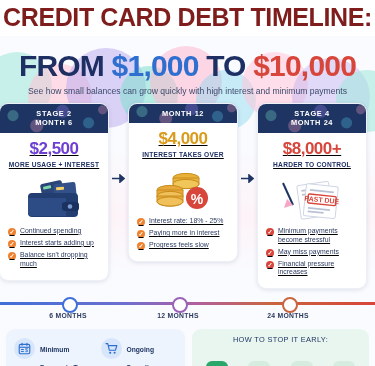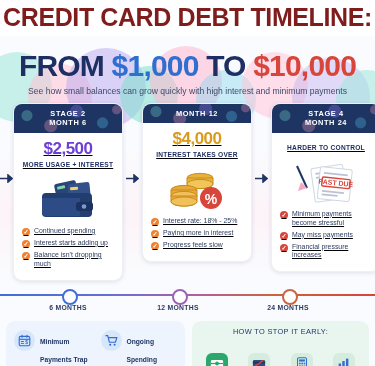--- a/index.html
+++ b/index.html
@@ -38,21 +38,21 @@
     white-space:nowrap;margin-top:19px;color:#1e2f63;
   }
   .amt-blue{color:#2f6fd0;}
   .amt-red{color:#d8453a;}
   .subtitle{
     font-size:8.6px;color:#3d4a6b;margin-top:5px;font-weight:400;white-space:nowrap;
   }
 
   
   .stages{position:relative;z-index:3;display:flex;gap:0;margin-top:7px;
-          padding-left:22px;align-items:flex-start;}
+          padding-left:8px;align-items:flex-start;}
   .card{
     width:108px;flex:0 0 108px;background:#ffffff;border-radius:9px;
     box-shadow:0 1px 4px rgba(30,47,99,.13);overflow:hidden;
     border:1px solid #edf0f7;
   }
   .card-head{
     background:#1e3563;color:#fff;text-align:center;padding:5px 2px 5px;
     font-size:7.4px;font-weight:800;letter-spacing:.6px;line-height:1.28;
     position:relative;overflow:hidden;
   }
@@ -265,20 +265,21 @@
           <path d="M0 4.5h8M8 1l4 3.5L8 8z" stroke="#1e3563" stroke-width="1.6" fill="#1e3563"></path>
         </svg>
     </div>
 
     <div class="card">
       <div class="card-head">
         <span>STAGE 4</span>
         <span>MONTH 24</span>
       </div>
       <div class="card-body">
+        <div class="amount a-orange">$8,000+</div>
         <div class="caption">HARDER TO CONTROL</div>
         <div class="art">
           <svg width="66" height="48" viewBox="0 0 66 48">
             <path d="M4 8l10 22" stroke="#1e3563" stroke-width="2" fill="none"></path>
             <path d="M14 30l-9 3 3-9z" fill="#f5a6c4"></path>
             <g transform="rotate(-8 38 26)">
               <rect x="20" y="8" width="32" height="34" rx="2" fill="#fff" stroke="#cfd6e4"></rect>
               <rect x="24" y="13" width="24" height="1.8" fill="#b9c2d4"></rect>
               <rect x="24" y="17" width="18" height="1.8" fill="#b9c2d4"></rect>
               <rect x="24" y="30" width="24" height="1.8" fill="#b9c2d4"></rect>

